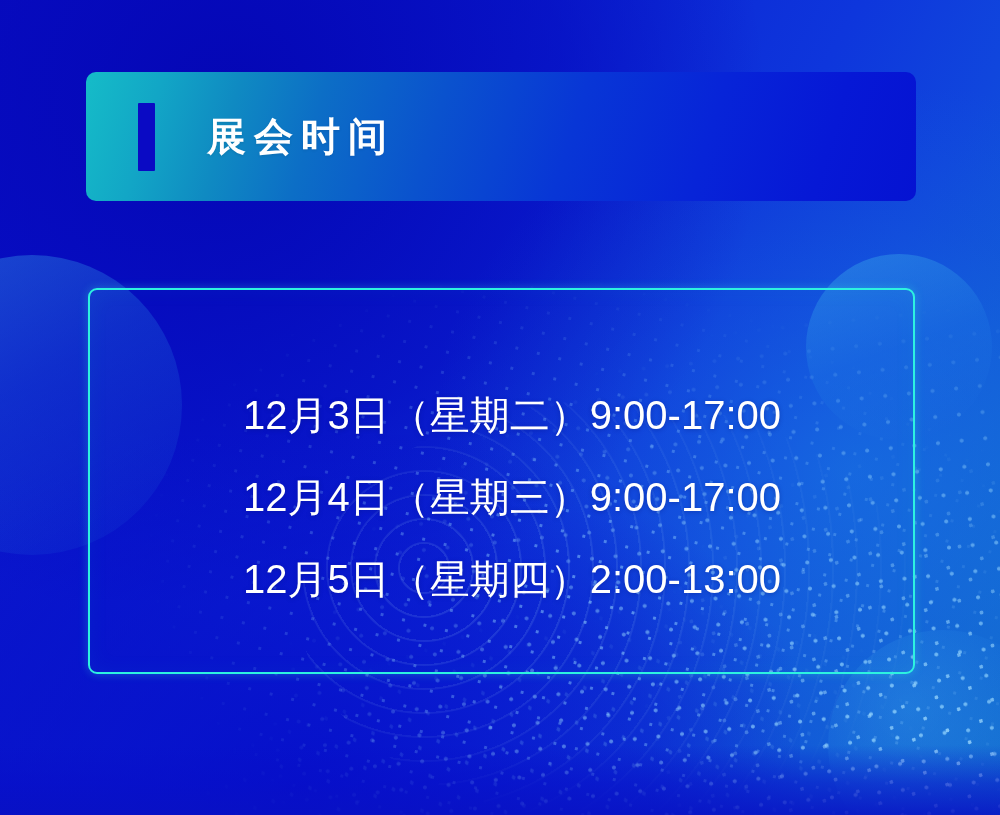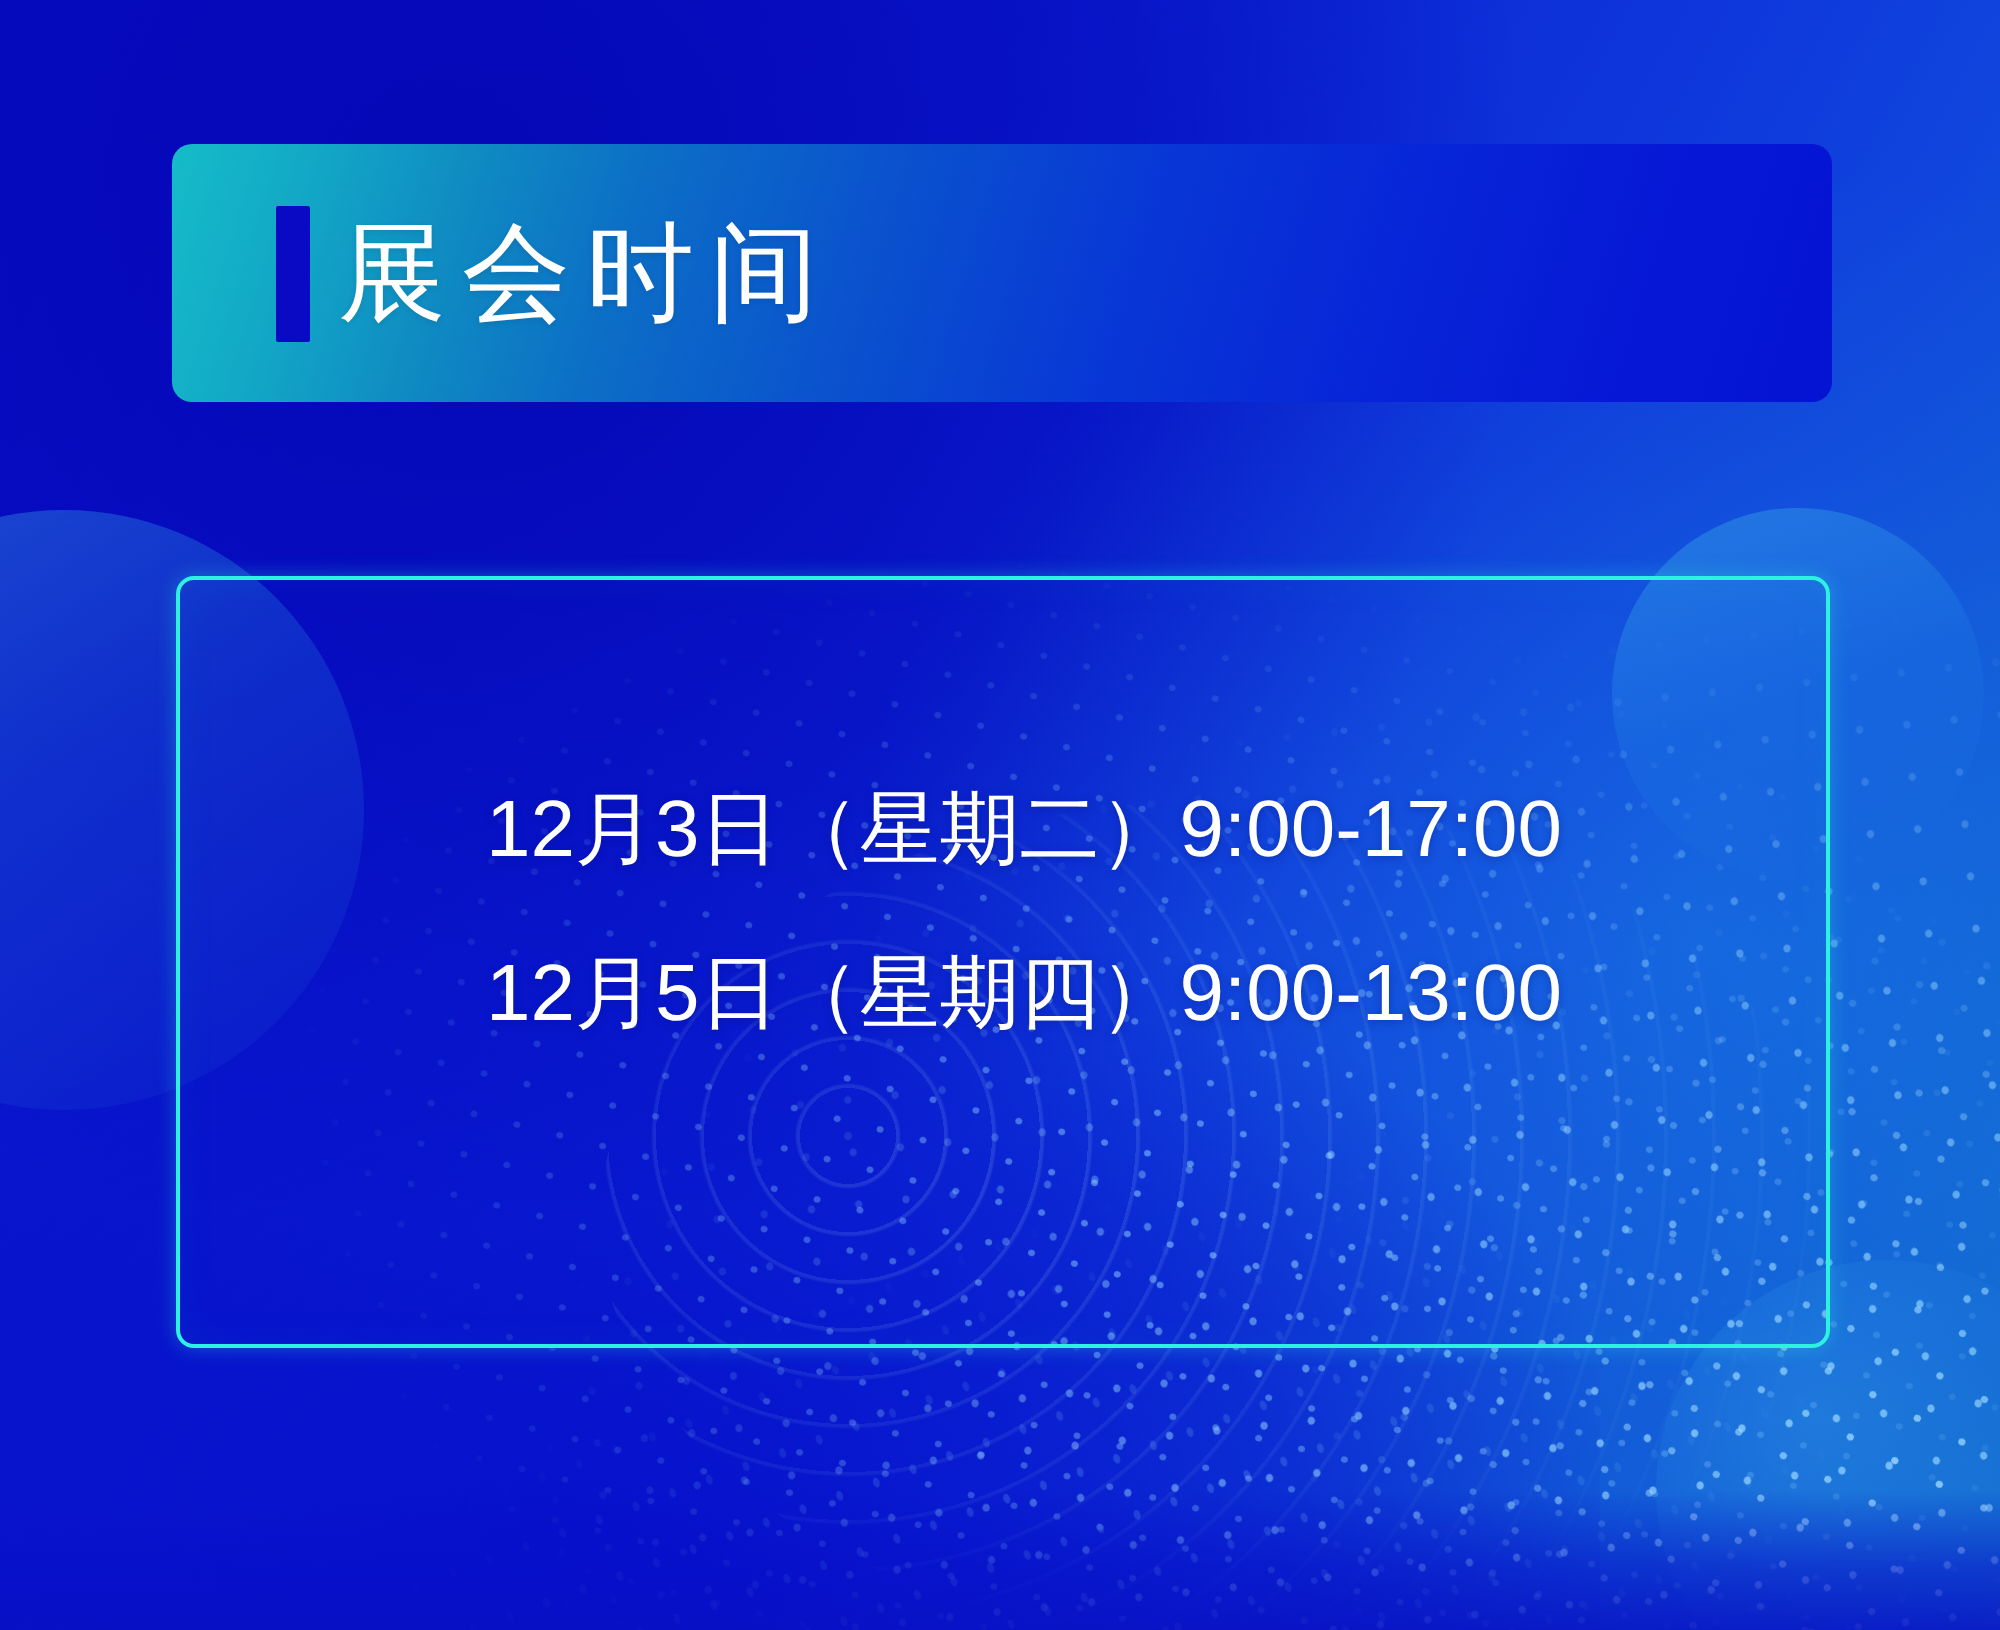--- a/index.html
+++ b/index.html
@@ -149,24 +149,24 @@
   }
   .title-accent-bar {
     width: 17px;
     height: 68px;
     margin-left: 52px;
     background: #0a0ac4;
     border-radius: 1px;
     flex: none;
   }
   .title-text {
-    margin-left: 14px;
+    margin-left: 52px;
     color: #ffffff;
-    font-size: 54px;
-    font-weight: 400;
+    font-size: 39px;
+    font-weight: 700;
     letter-spacing: 8px;
     line-height: 1;
     white-space: nowrap;
     text-shadow: 0 1px 3px rgba(0,0,0,0.10);
   }
 
   
   .content-frame {
     position: absolute;
     left: 88px; top: 288px;
@@ -215,16 +215,17 @@
 
   <div class="title-banner">
     <div class="title-accent-bar"></div>
     <div class="title-text">展会时间</div>
   </div>
 
   <div class="content-frame"></div>
 
   <div class="schedule-list">
     <div class="schedule-line">12月3日（星期二）9:00-17:00</div>
-    <div class="schedule-line">12月5日（星期四）9:00-13:00</div>
+    <div class="schedule-line">12月4日（星期三）9:00-17:00</div>
+    <div class="schedule-line">12月5日（星期四）2:00-13:00</div>
   </div>
 
 </div>
 
 </body></html>

